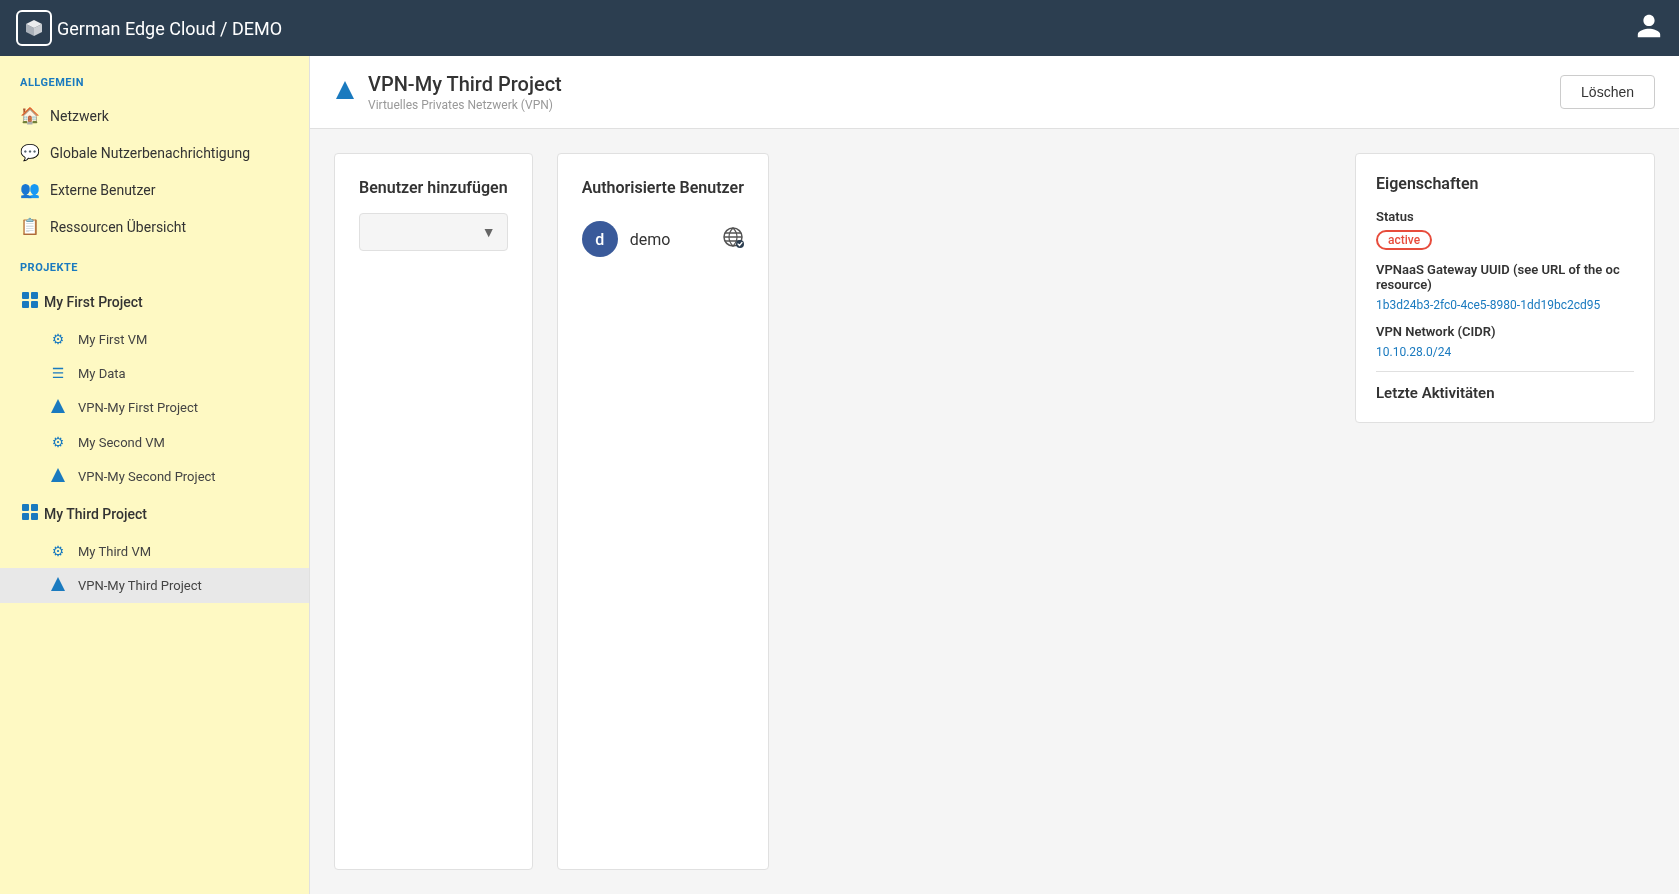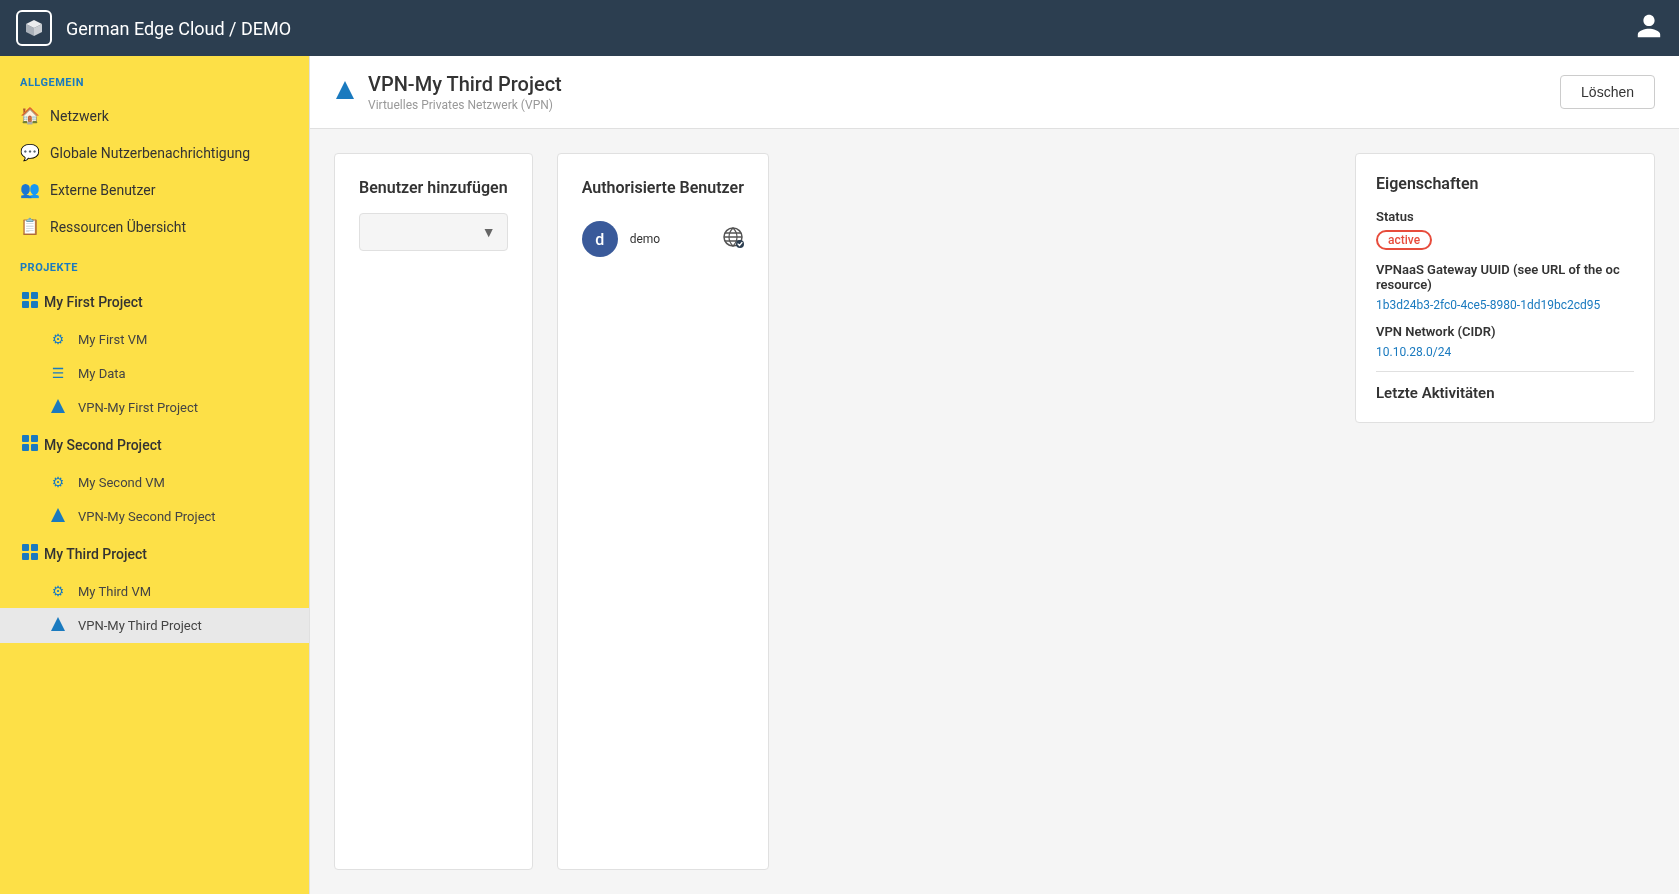--- a/index.html
+++ b/index.html
@@ -9,21 +9,21 @@
     .header {
       background: #2c3e50;
       color: white;
       height: 56px;
       display: flex;
       align-items: center;
       padding: 0 16px;
       justify-content: space-between;
       flex-shrink: 0;
     }
-    .header-left { display: flex; align-items: center; gap: 14px; }
+    .header-left { display: flex; align-items: center; gap: 5px; }
     .logo-icon {
       width: 36px; height: 36px;
       background: transparent;
       border: 2px solid white;
       border-radius: 6px;
       display: flex; align-items: center; justify-content: center;
       font-weight: bold; font-size: 16px; color: white;
     }
     .header-title { font-size: 18px; font-weight: 400; color: white; }
     .header-user { color: white; font-size: 20px; cursor: pointer; }
@@ -31,21 +31,21 @@
     
     .main-layout {
       display: flex;
       flex: 1;
       overflow: hidden;
     }
 
     
     .sidebar {
       width: 310px;
-      background: #fde047;
+      background: #fef9c3;
       border-right: 1px solid #e0e0e0;
       overflow-y: auto;
       flex-shrink: 0;
       padding: 20px 0;
     }
     .sidebar-section-title {
       font-size: 11px;
       font-weight: 700;
       color: #1a7abf;
       padding: 0 20px 8px 20px;
@@ -175,21 +175,21 @@
       width: 36px; height: 36px;
       background: #3a5a9a;
       border-radius: 50%;
       display: flex;
       align-items: center;
       justify-content: center;
       color: white;
       font-size: 16px;
       font-weight: 500;
     }
-    .user-name { font-size: 12px; color: #333; }
+    .user-name { font-size: 16px; color: #333; }
     .user-action { font-size: 18px; color: #555; cursor: pointer; }
 
     
     .right-panel {
       width: 300px;
       flex-shrink: 0;
     }
     .properties-card {
       background: white;
       border: 1px solid #e0e0e0;
@@ -304,31 +304,20 @@
     </div>
     <div class="sidebar-item sub">
       <span class="icon">
         <svg width="14" height="14" viewBox="0 0 14 14" fill="#1a7abf">
             <polygon points="7,0 14,14 0,14"></polygon>
           </svg>
       </span>
       <span>VPN-My First Project</span>
     </div>
 
-    <div class="sidebar-project-header">
-      <span class="icon">
-        <svg width="18" height="18" viewBox="0 0 18 18" fill="#1a7abf">
-          <rect x="1" y="1" width="7" height="7" rx="1"></rect>
-            <rect x="10" y="1" width="7" height="7" rx="1"></rect>
-          <rect x="1" y="10" width="7" height="7" rx="1"></rect>
-            <rect x="10" y="10" width="7" height="7" rx="1"></rect>
-        </svg>
-      </span>
-      <span>My Second Project</span>
-    </div>
     <div class="sidebar-item sub">
       <span class="icon">⚙</span>
       <span>My Second VM</span>
     </div>
     <div class="sidebar-item sub">
       <span class="icon">
         <svg width="14" height="14" viewBox="0 0 14 14" fill="#1a7abf">
             <polygon points="7,0 14,14 0,14"></polygon>
           </svg>
       </span>

